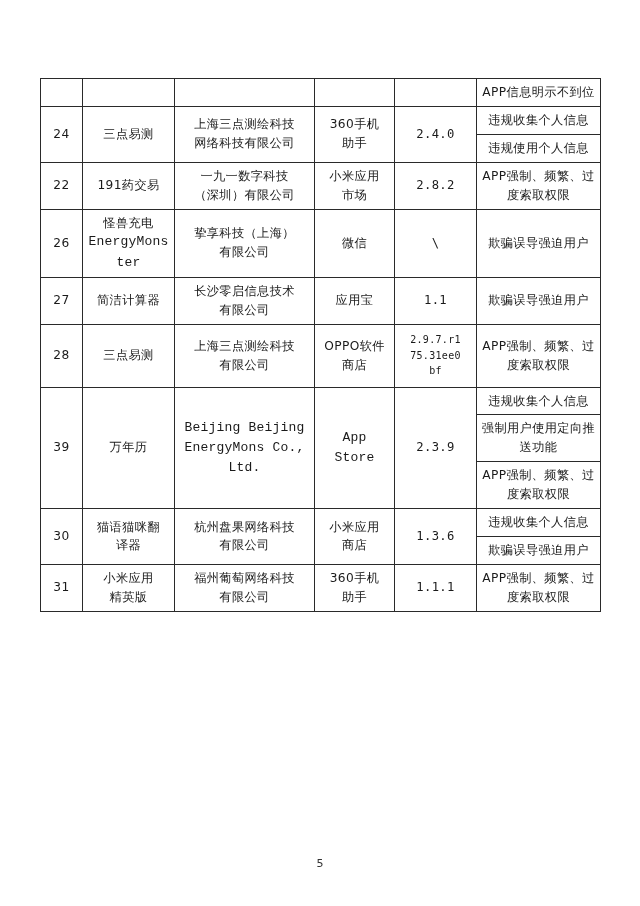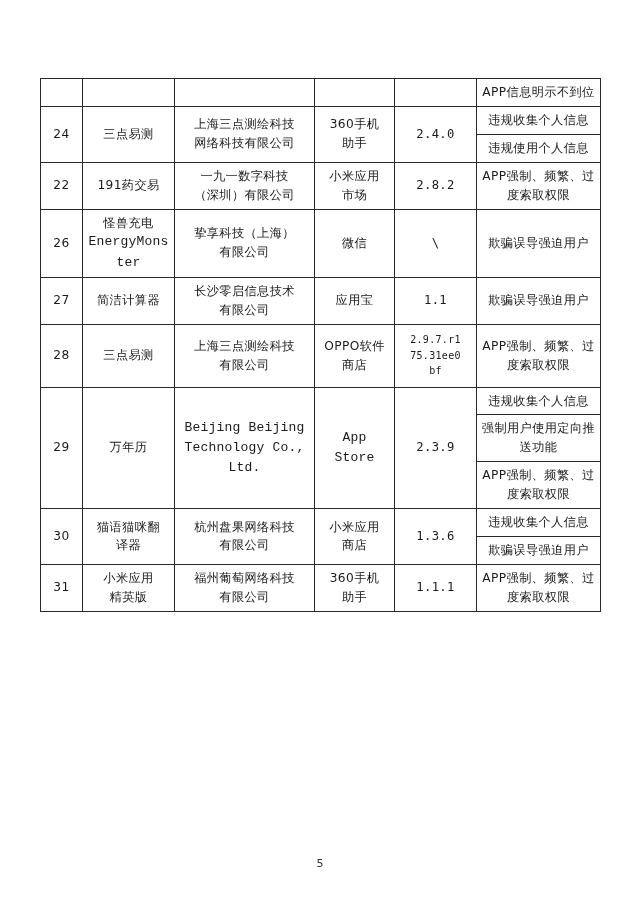--- a/index.html
+++ b/index.html
@@ -175,25 +175,25 @@
           <span class="cell-line ver">75.31ee0</span>
           <span class="cell-line ver">bf</span>
         </td>
         <td class="c-issue">
           <span class="cell-line">APP强制、频繁、过</span>
           <span class="cell-line">度索取权限</span>
         </td>
       </tr>
 
       <tr>
-        <td class="c-idx" rowspan="3">29</td>
+        <td class="c-idx" rowspan="3">39</td>
         <td class="c-app" rowspan="3">万年历</td>
         <td class="c-dev" rowspan="3">
           <span class="cell-line latin">Beijing Beijing</span>
-          <span class="cell-line latin">Technology Co.,</span>
+          <span class="cell-line latin">EnergyMons Co.,</span>
           <span class="cell-line latin">Ltd.</span>
         </td>
         <td class="c-store" rowspan="3">
           <span class="cell-line latin">App Store</span>
         </td>
         <td class="c-ver ver" rowspan="3">2.3.9</td>
         <td class="c-issue">违规收集个人信息</td>
       </tr>
       <tr>
         <td class="c-issue">强制用户使用定向推送功能</td>

